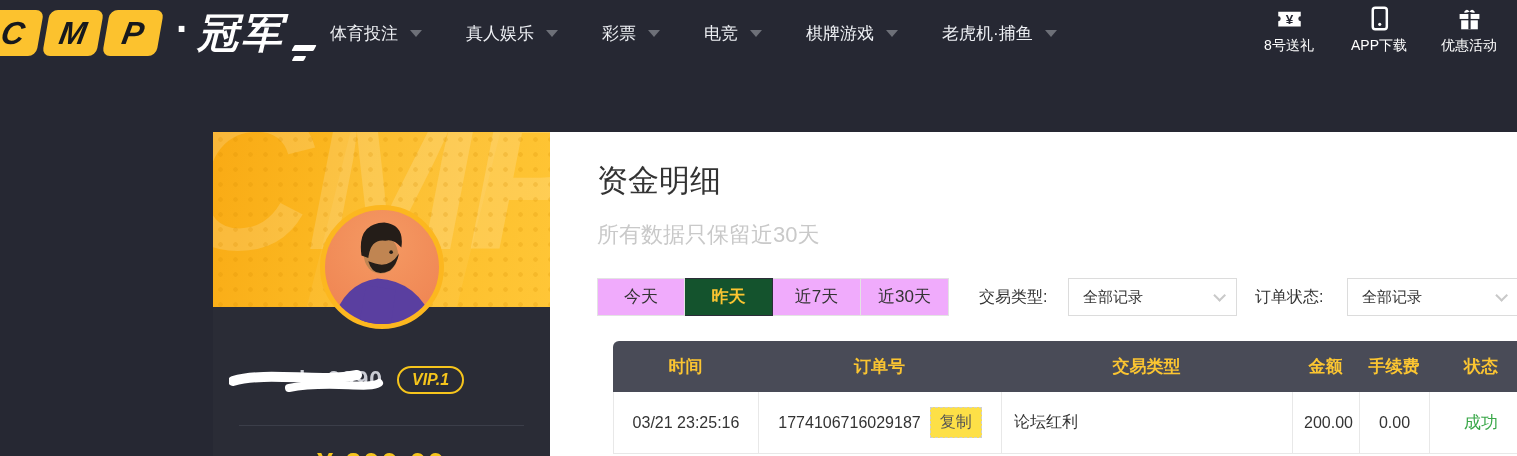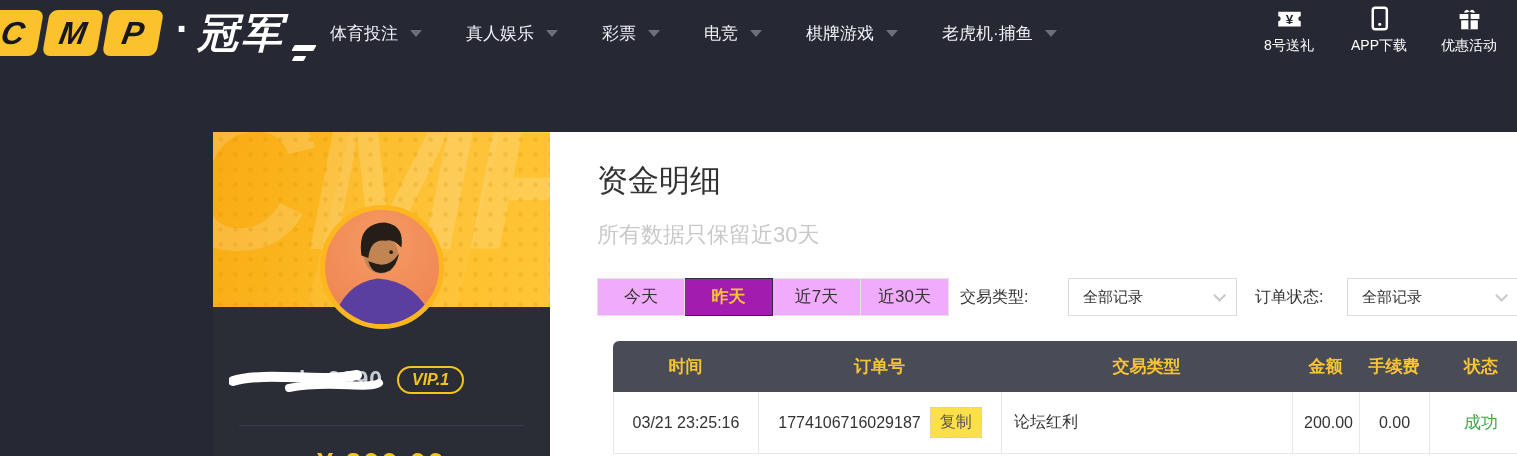--- a/index.html
+++ b/index.html
@@ -51,24 +51,24 @@
 
   
   .content { position:absolute; left:550px; top:132px; right:0; bottom:0; background:#fff; overflow:hidden; }
   .page-title { position:absolute; left:47px; top:28px; font-size:31px; color:#333; font-weight:400; }
   .page-subtitle { position:absolute; left:47px; top:88px; font-size:22px; color:#c9c9c9; }
 
   .tabs { position:absolute; left:47px; top:146px; display:flex; height:38px; }
   .tab { width:88px; height:38px; line-height:36px; text-align:center; font-size:17px; color:#333;
          background:#f0abfc; border:1px solid #e3e3e3; border-left:none; cursor:pointer; }
   .tab:first-child { border-left:1px solid #e3e3e3; }
-  .tab.active { background:#a21caf; color:#fbc531; font-weight:bold; border-color:#2b2d38; }
+  .tab.active { background:#14532d; color:#fbc531; font-weight:bold; border-color:#2b2d38; }
 
   .filter-label { position:absolute; top:146px; height:38px; line-height:38px; font-size:16px; color:#333; }
-  .lbl-type { left:410px; }
+  .lbl-type { left:429px; }
   .lbl-status { left:705px; }
   .select { position:absolute; top:146px; height:38px; border:1px solid #dcdcdc; background:#fff;
             display:flex; align-items:center; justify-content:space-between; padding:0 14px;
             font-size:15px; color:#333; cursor:pointer; }
   .sel-type { left:518px; width:169px; }
   .sel-status { left:797px; width:172px; }
   .sel-chev { width:9px; height:9px; border-right:2px solid #c9c9c9; border-bottom:2px solid #c9c9c9;
               transform:rotate(45deg) translateY(-3px); }
 
   .table { position:absolute; left:63px; top:209px; width:920px; }

